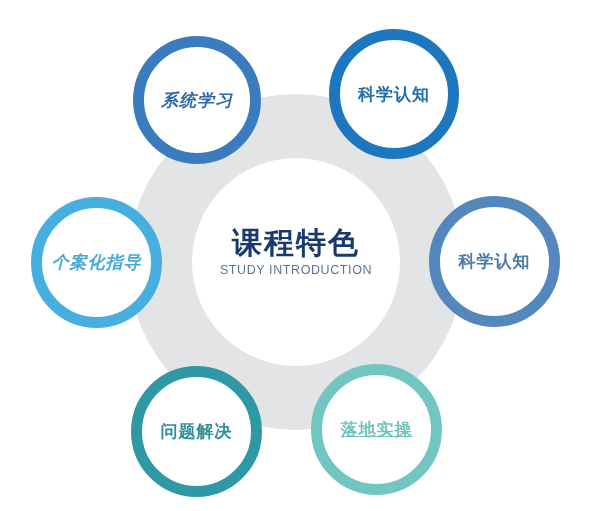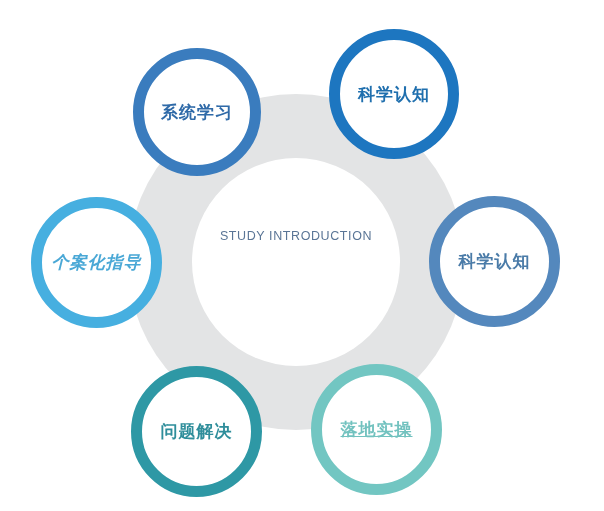--- a/index.html
+++ b/index.html
@@ -77,25 +77,26 @@
 </style>
 </head>
 <body>
 
 <div id="stage" style="width: 604px; height: 511px; background: rgb(255, 255, 255);">
 
   <div class="gray-ring" style="width: 336px; height: 336px; left: 128px; top: 94px; background: rgb(227, 228, 229);"></div>
   <div class="gray-ring-hole" style="width: 208px; height: 208px; left: 192px; top: 158px; background: rgb(255, 255, 255);"></div>
 
   <div class="center-block">
+    <div class="center-title" style="color: rgb(23, 57, 110);">课程特色</div>
     <div class="center-sub" style="color: rgb(90, 117, 150);">STUDY INTRODUCTION</div>
   </div>
 
   <div id="nodes-layer">
-      <div class="node" style="left: 133px; top: 48px; width: 128px; height: 128px; border-width: 11px; border-color: rgb(58, 124, 190);">
+      <div class="node" style="left: 133px; top: 36px; width: 128px; height: 128px; border-width: 11px; border-color: rgb(58, 124, 190); font-style: italic;">
         <span class="node-label" style="color: rgb(47, 106, 168);">系统学习</span>
       </div>
       <div class="node" style="left: 329px; top: 29px; width: 130px; height: 130px; border-width: 11px; border-color: rgb(29, 118, 192); align-items: center;">
         <span class="node-label" style="color: rgb(31, 111, 174);">科学认知</span>
       </div>
       <div class="node" style="left: 31px; top: 197px; width: 131px; height: 131px; border-width: 11px; border-color: rgb(70, 175, 224); font-style: italic;">
         <span class="node-label" style="color: rgb(74, 168, 214);">个案化指导</span>
       </div>
       <div class="node" style="left: 429px; top: 196px; width: 131px; height: 131px; border-width: 11px; border-color: rgb(84, 136, 189);">
         <span class="node-label" style="color: rgb(74, 123, 168);">科学认知</span>

